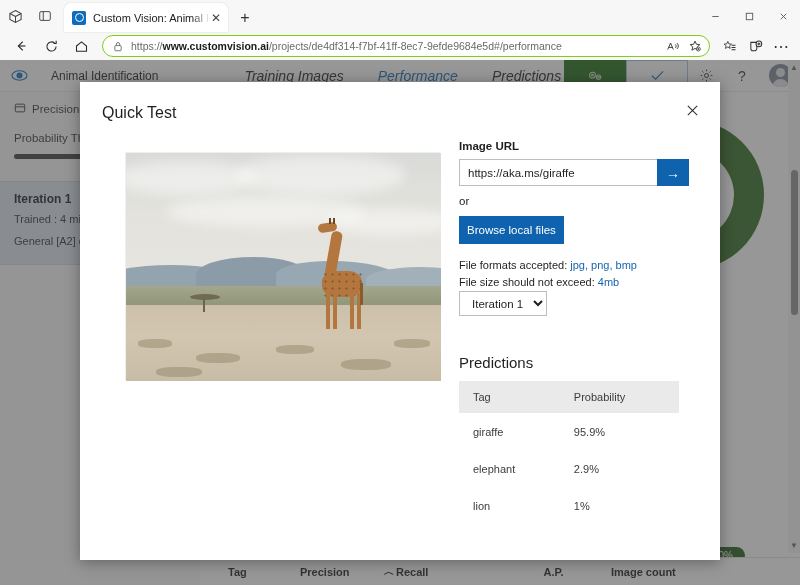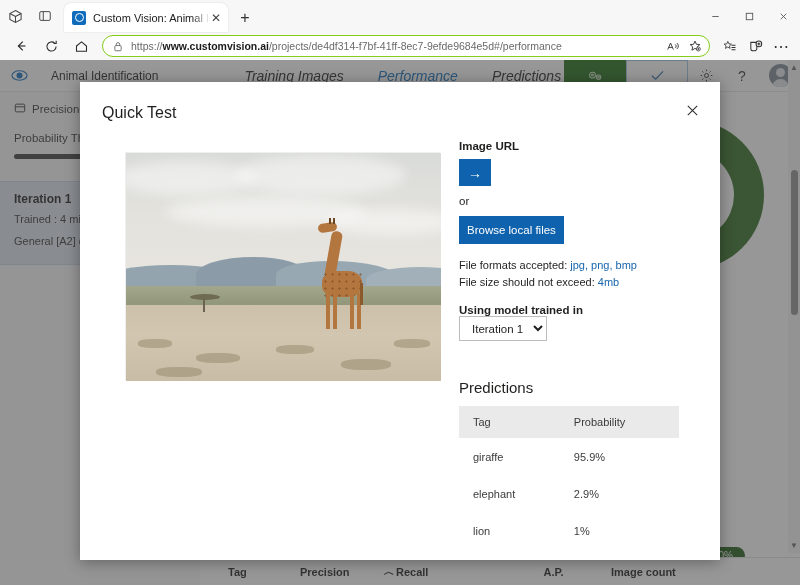--- a/index.html
+++ b/index.html
@@ -512,32 +512,32 @@
               <div class="leg" style="left:45px;"></div>
               <div class="tail"></div>
             </div>
           </div>
         </div>
       </div>
 
       <div class="right-col">
         <div class="fld-label">Image URL</div>
         <div class="url-row">
+          <input class="url-input" type="text" value="https://aka.ms/giraffe" style="">
           <button class="go-btn">→</button>
         </div>
 
         <div class="or-text">or</div>
         <button class="browse-btn">Browse local files</button>
 
         <div class="note">
           <span>File formats accepted: </span><span class="lnk">jpg, png, bmp</span><br>
           <span>File size should not exceed: </span><span class="lnk">4mb</span>
         </div>
 
-        <div class="strong-note">Using model trained in</div>
         <select class="iter-select">
           <option>Iteration 1</option>
         </select>
 
         <div class="pred-title">Predictions</div>
         <table class="pred-table">
           <thead>
             <tr>
               <th>Tag</th>
               <th class="pcol">Probability</th>

